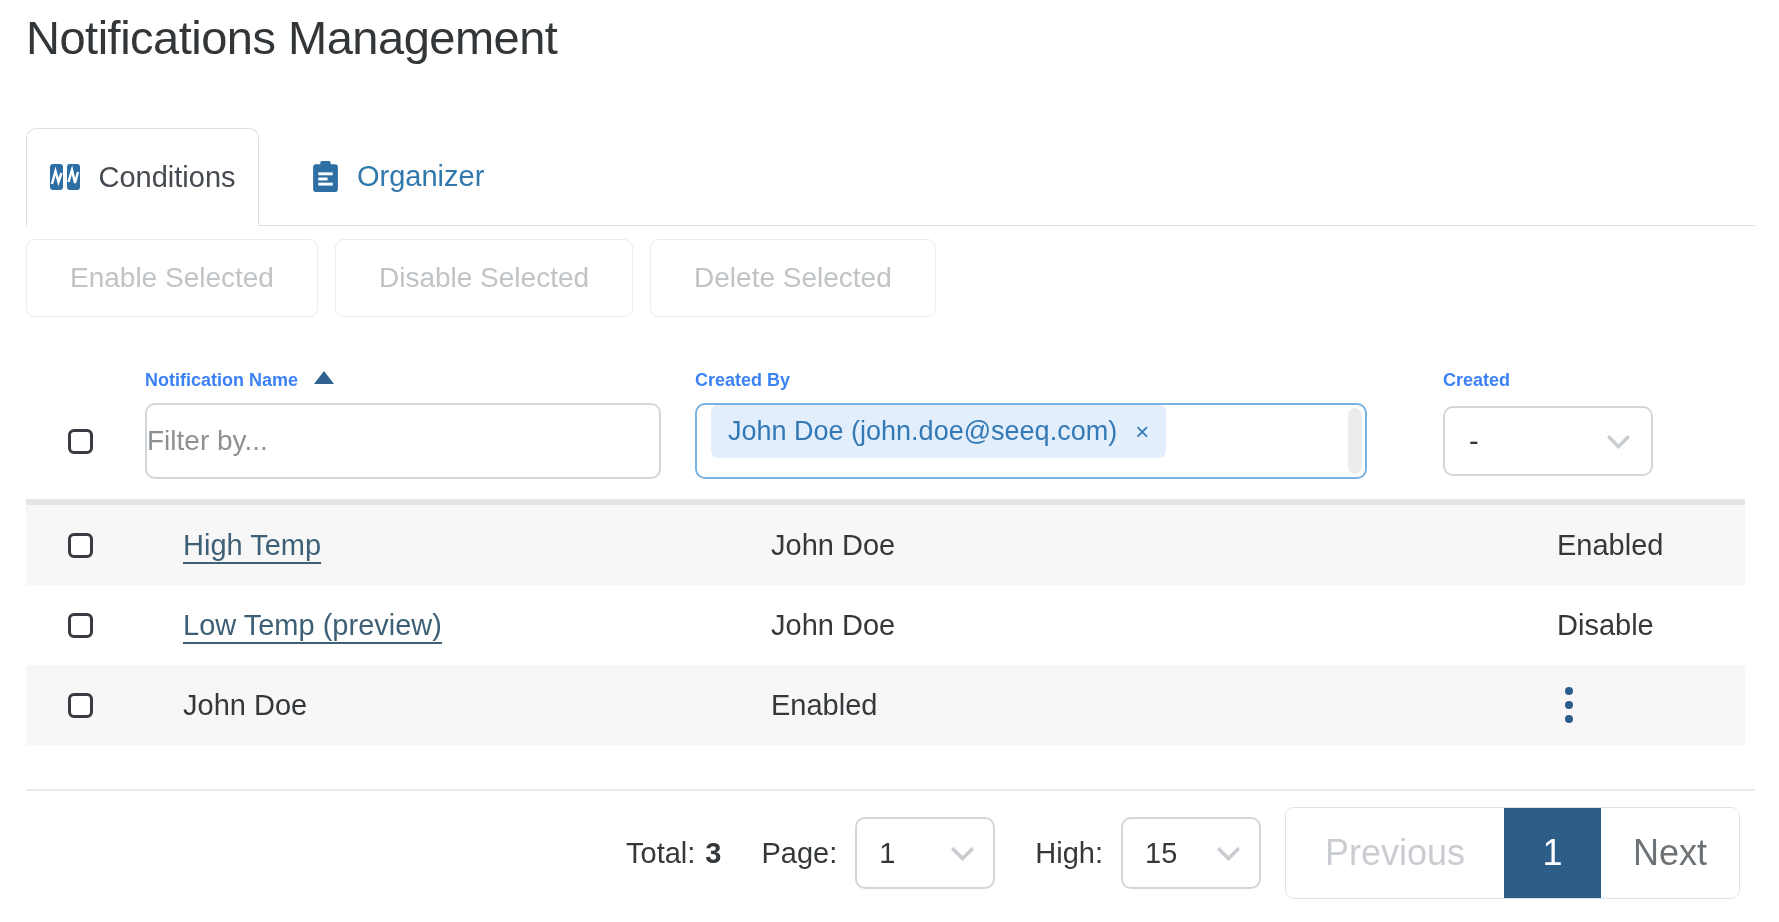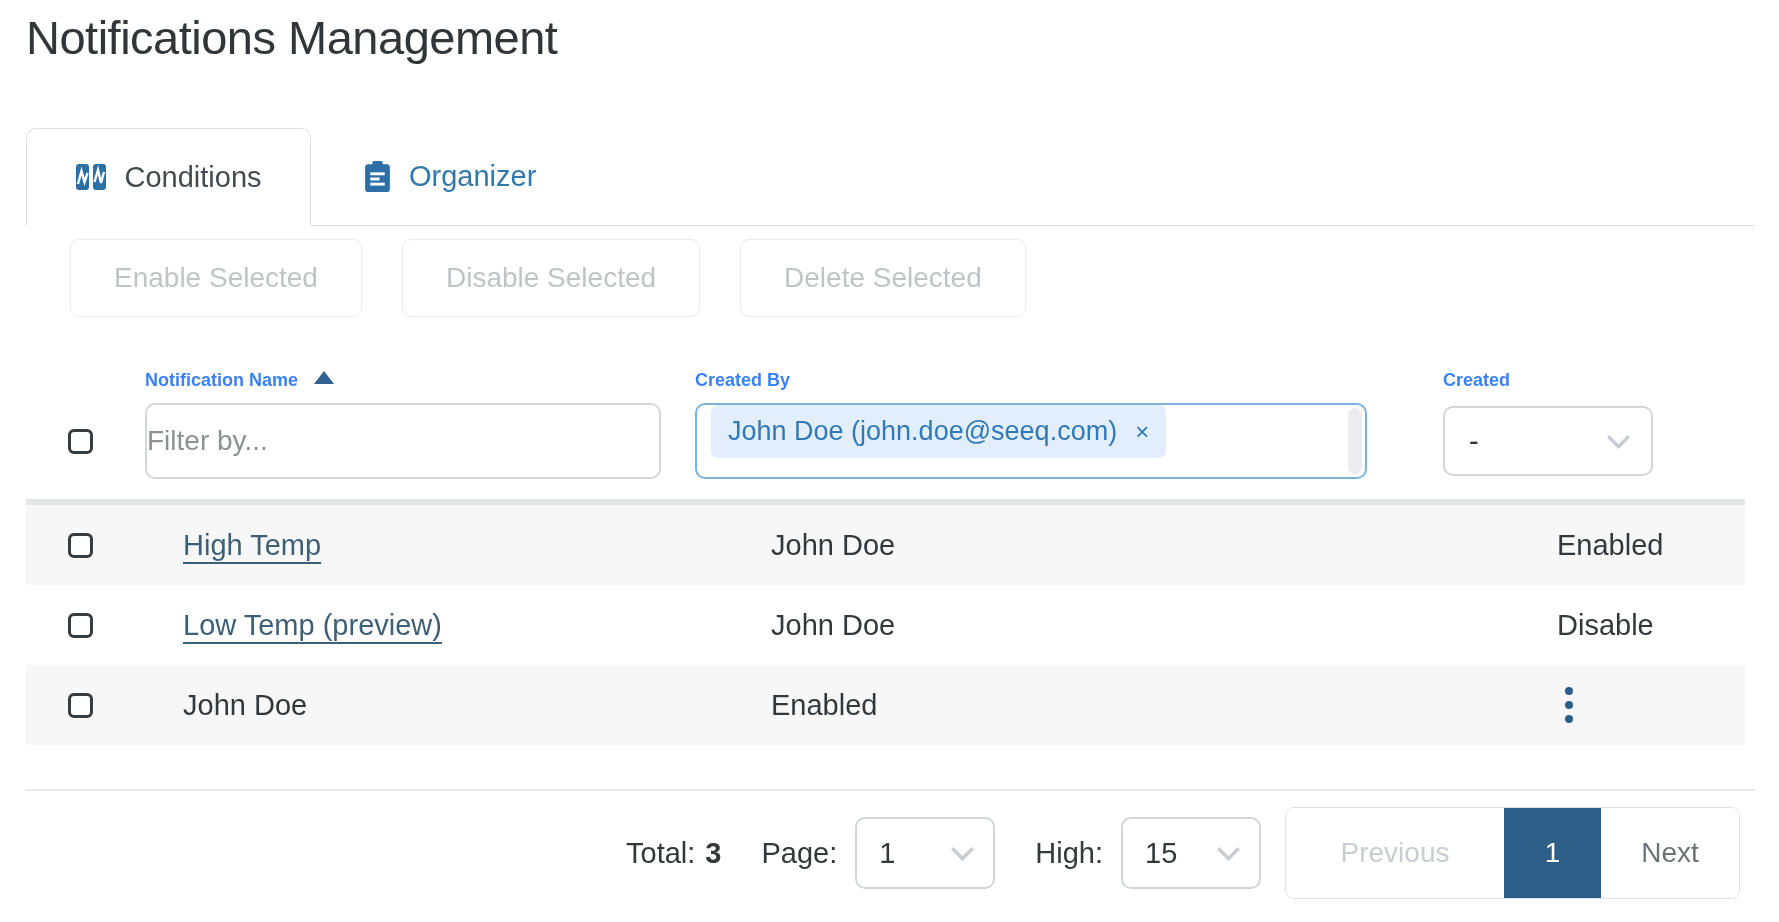--- a/index.html
+++ b/index.html
@@ -7,27 +7,27 @@
     font-family:"Liberation Sans","DejaVu Sans",sans-serif; color:#3b3f42; }
   .page { padding:10px 0 0 26px; }
 
   .page-title { font-size:47px; font-weight:500; color:#323639; letter-spacing:-0.5px; line-height:1.2; }
 
   
   .tabbar { display:flex; align-items:flex-end; margin-top:62px; width:1729px;
     border-bottom:1px solid #dde0e3; height:98px; }
   .tab { display:flex; align-items:center; justify-content:center; gap:17px;
     height:98px; font-size:29px; cursor:pointer; }
-  .tab.active { width:285px; border:1px solid #dde0e3; border-bottom:1px solid #fff;
+  .tab.active { width:233px; border:1px solid #dde0e3; border-bottom:1px solid #fff;
     margin-bottom:-1px; border-radius:10px 10px 0 0; background:#fff; color:#454b51; }
   .tab.inactive { color:#3179ad; padding:0 52px; }
   .tab .ticon { display:flex; align-items:center; }
 
   
-  .actions { display:flex; gap:40px; margin-top:13px;margin-left:44px; }
+  .actions { display:flex; gap:17px; margin-top:13px; }
   .btn-muted { height:78px; padding:0 43px; background:#fff; border:1px solid #e9ebed;
     border-radius:9px; color:#c0c4c7; font-size:28px; font-family:inherit; }
 
   
   .table { width:1719px; margin-top:24px; }
   .tgrid { display:grid; grid-template-columns:119px 550px 748px 257px 45px; align-items:center; }
   .thead { align-items:end; height:50px; }
   .th { font-size:18px; font-weight:700; color:#3b82f6; display:flex; align-items:center; }
   .caret-up { width:0; height:0; border-left:10px solid transparent; border-right:10px solid transparent;
     border-bottom:13px solid #31618e; margin-left:16px; margin-bottom:6px; }
@@ -66,21 +66,21 @@
 
   
   .footer-divider { height:2px; background:#e7e9eb; margin-top:44px; width:1729px; }
   .footer { margin-top:16px; width:1714px; height:92px; display:flex; align-items:center;
     justify-content:flex-end; font-size:29px; color:#34383b; }
   .footer .lbl { margin-left:40px; }
   .footer b { margin-left:10px; }
   .mini-select { width:140px; height:72px; margin-left:18px; padding:0 22px; }
   .pager { display:flex; margin-left:24px; height:92px; border:1px solid #dfe2e5;
     border-radius:9px; overflow:hidden; }
-  .pgbtn { display:flex; align-items:center; justify-content:center; font-size:28px;
+  .pgbtn { display:flex; align-items:center; justify-content:center; font-size:36px;
     background:#fff; border:none; font-family:inherit; cursor:pointer; }
   .pg-prev { width:218px; color:#c9ccd0; }
   .pg-cur { width:97px; background:#2d5e87; color:#fff; }
   .pg-next { width:138px; color:#6d7276; }
 </style>
 </head>
 <body>
 
 <main class="page">
 

